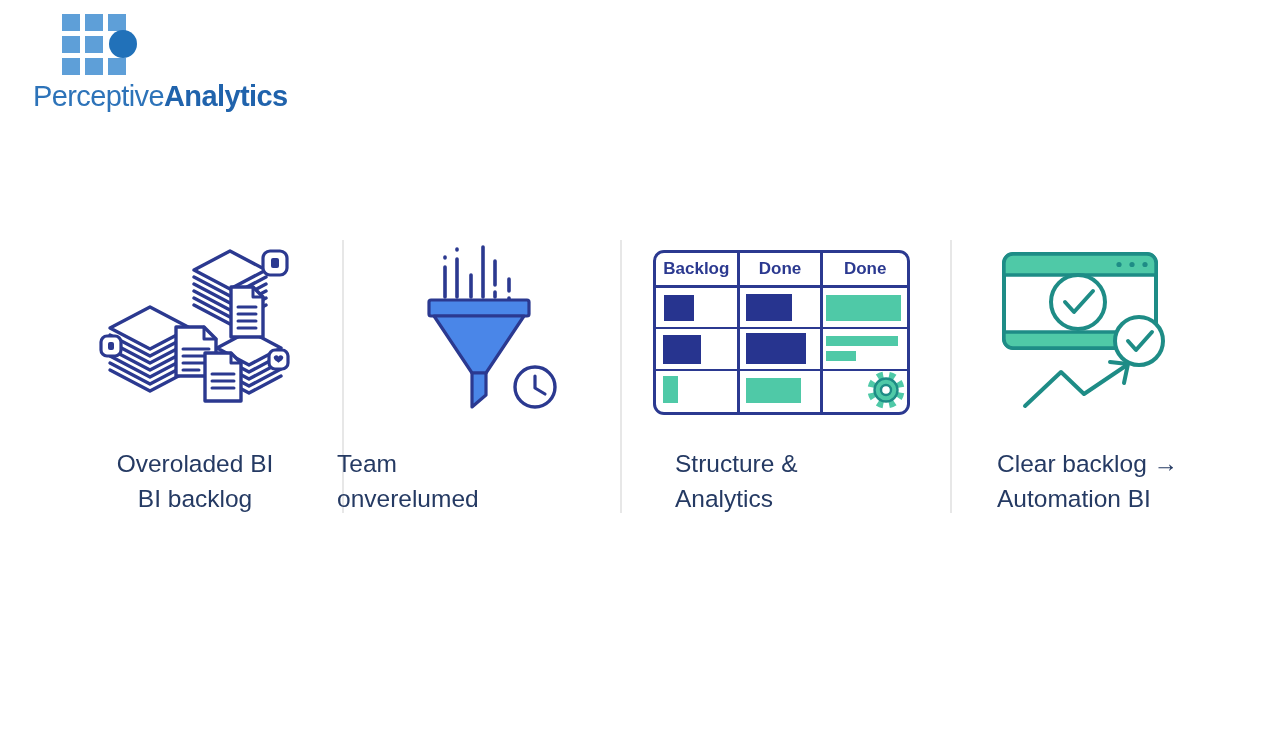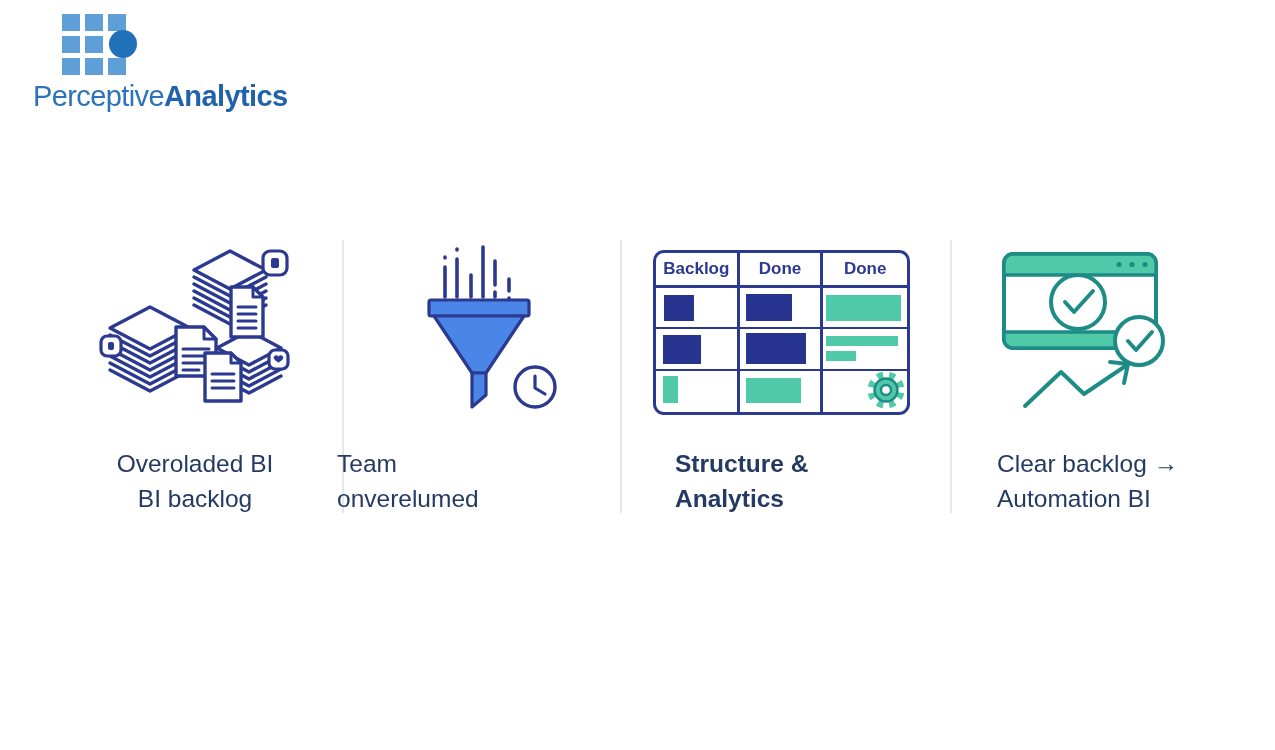--- a/index.html
+++ b/index.html
@@ -38,21 +38,21 @@
   .icon-wrap { position:absolute; }
   .caption {
     position:absolute; top:206px;
     font-size:24.5px; line-height:35px;
     color:var(--text,#253a63); font-weight:400;
     white-space:nowrap;
   }
   .caption span { display:block; }
   .p1 .caption { left:24px; width:342px; text-align:center; }
   .p2 .caption { left:-5px; width:279px; }
-  .p3 .caption { left:54px; text-align:left;font-weight:bold; }
+  .p3 .caption { left:54px; text-align:left; }
   .p4 .caption { left:47px; text-align:left; }
 
   
   .navy-line { stroke:var(--navy,#2b3990); fill:none; stroke-linecap:round; stroke-linejoin:round; }
   .navy-shape { stroke:var(--navy,#2b3990); fill:#ffffff; stroke-linejoin:round; }
   .navy-dot { fill:var(--navy,#2b3990); stroke:none; }
   .blue-fill { stroke:var(--navy,#2b3990); fill:var(--blue,#4a86e8); stroke-linejoin:round; }
   .tealdk-line { stroke:var(--teal-dark,#1e8c86); fill:none; stroke-linecap:round; stroke-linejoin:round; }
   .tealdk-shape { stroke:var(--teal-dark,#1e8c86); fill:#ffffff; stroke-linejoin:round; }
   .teal-fill { stroke:var(--teal-dark,#1e8c86); fill:var(--teal,#4fc9a7); stroke-linejoin:round; }

